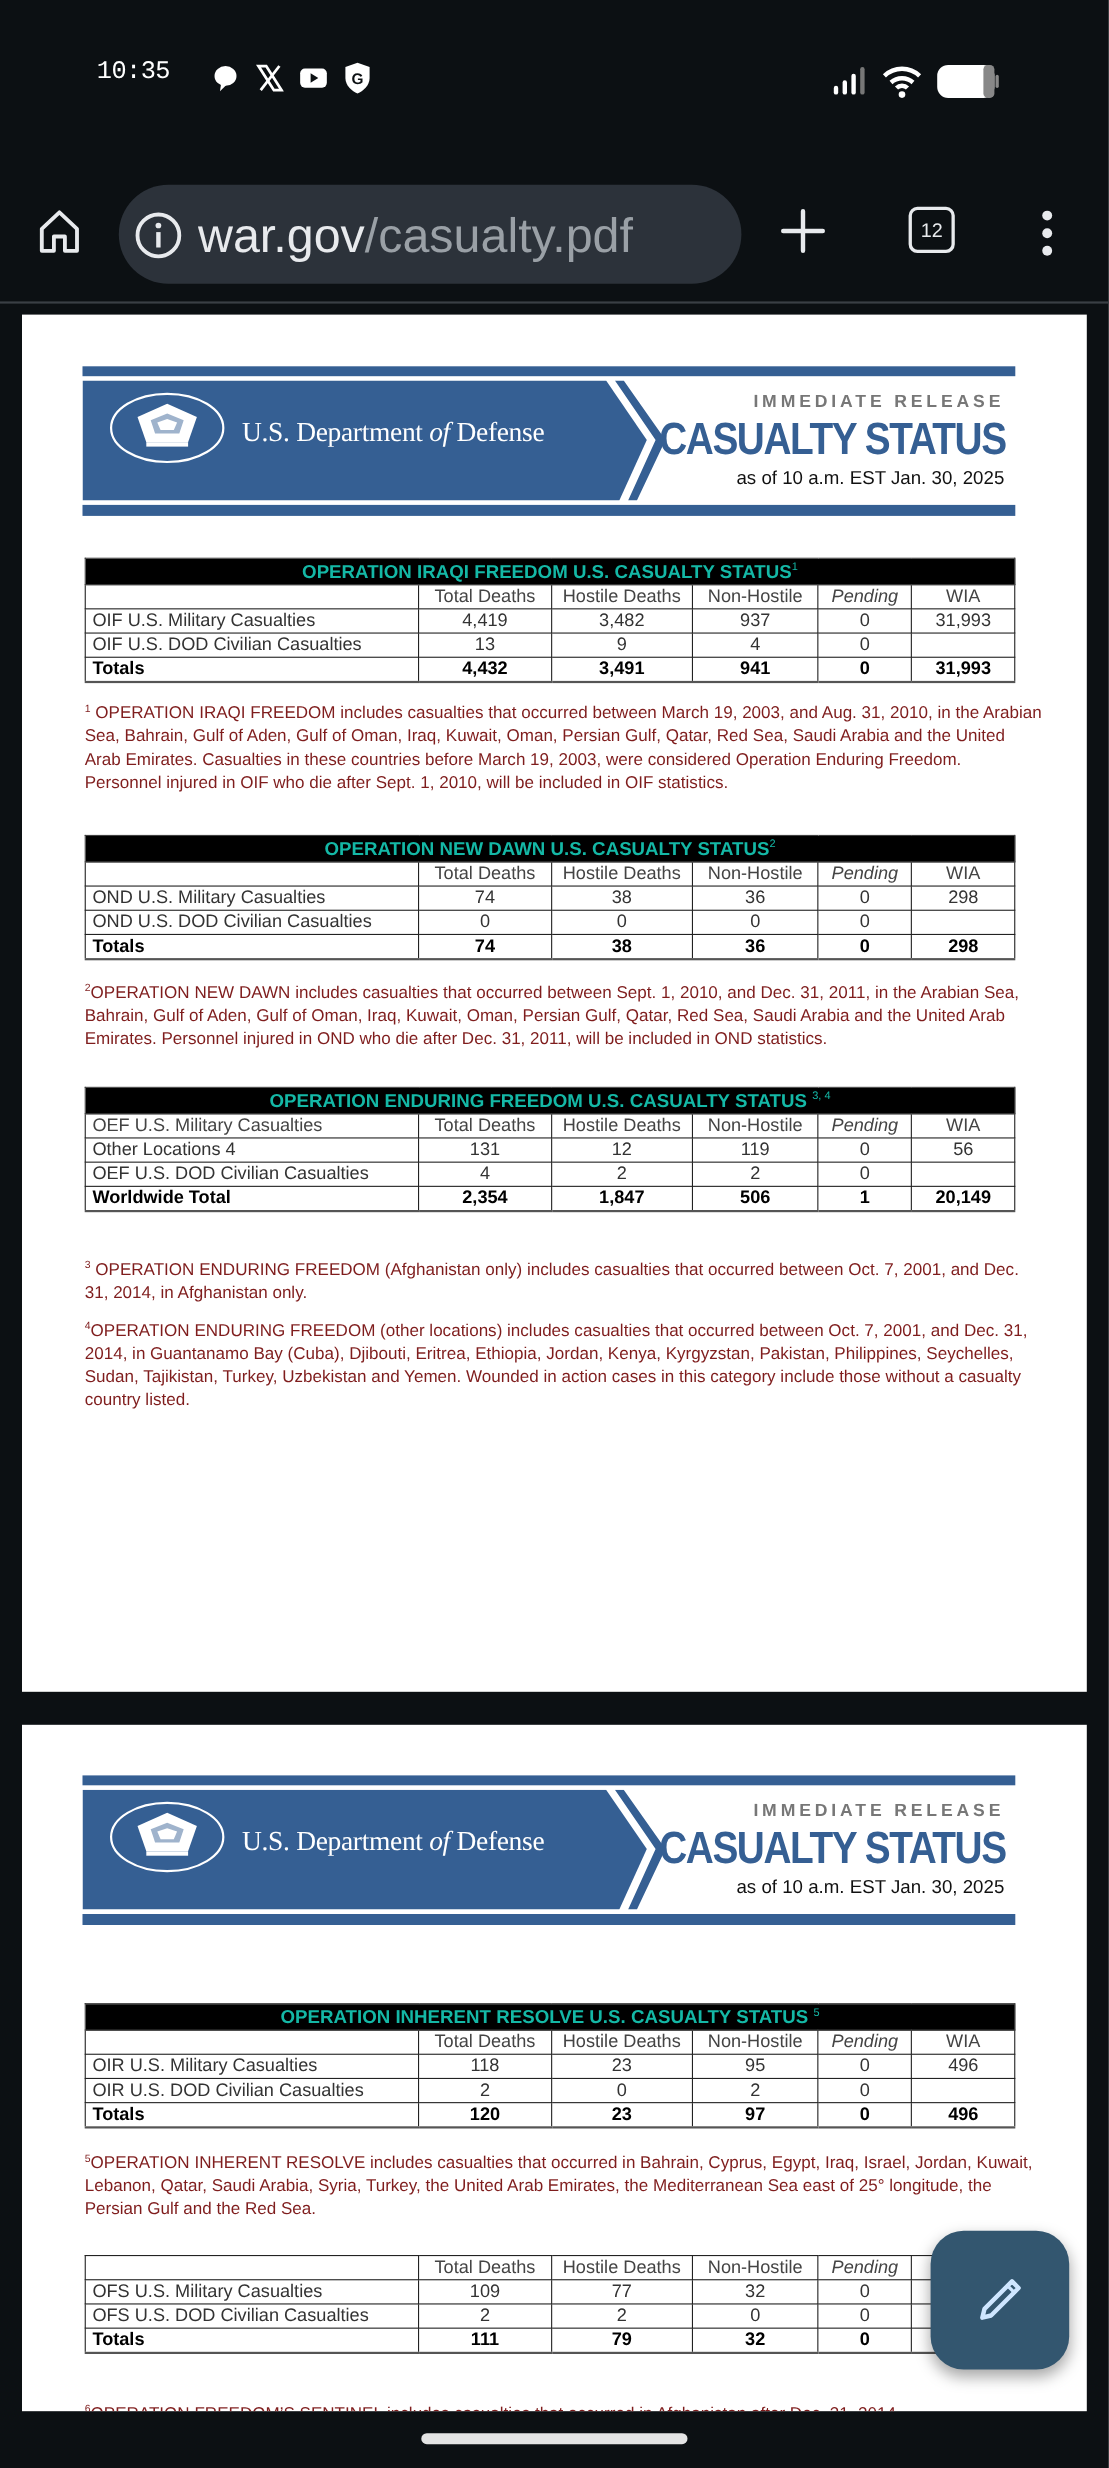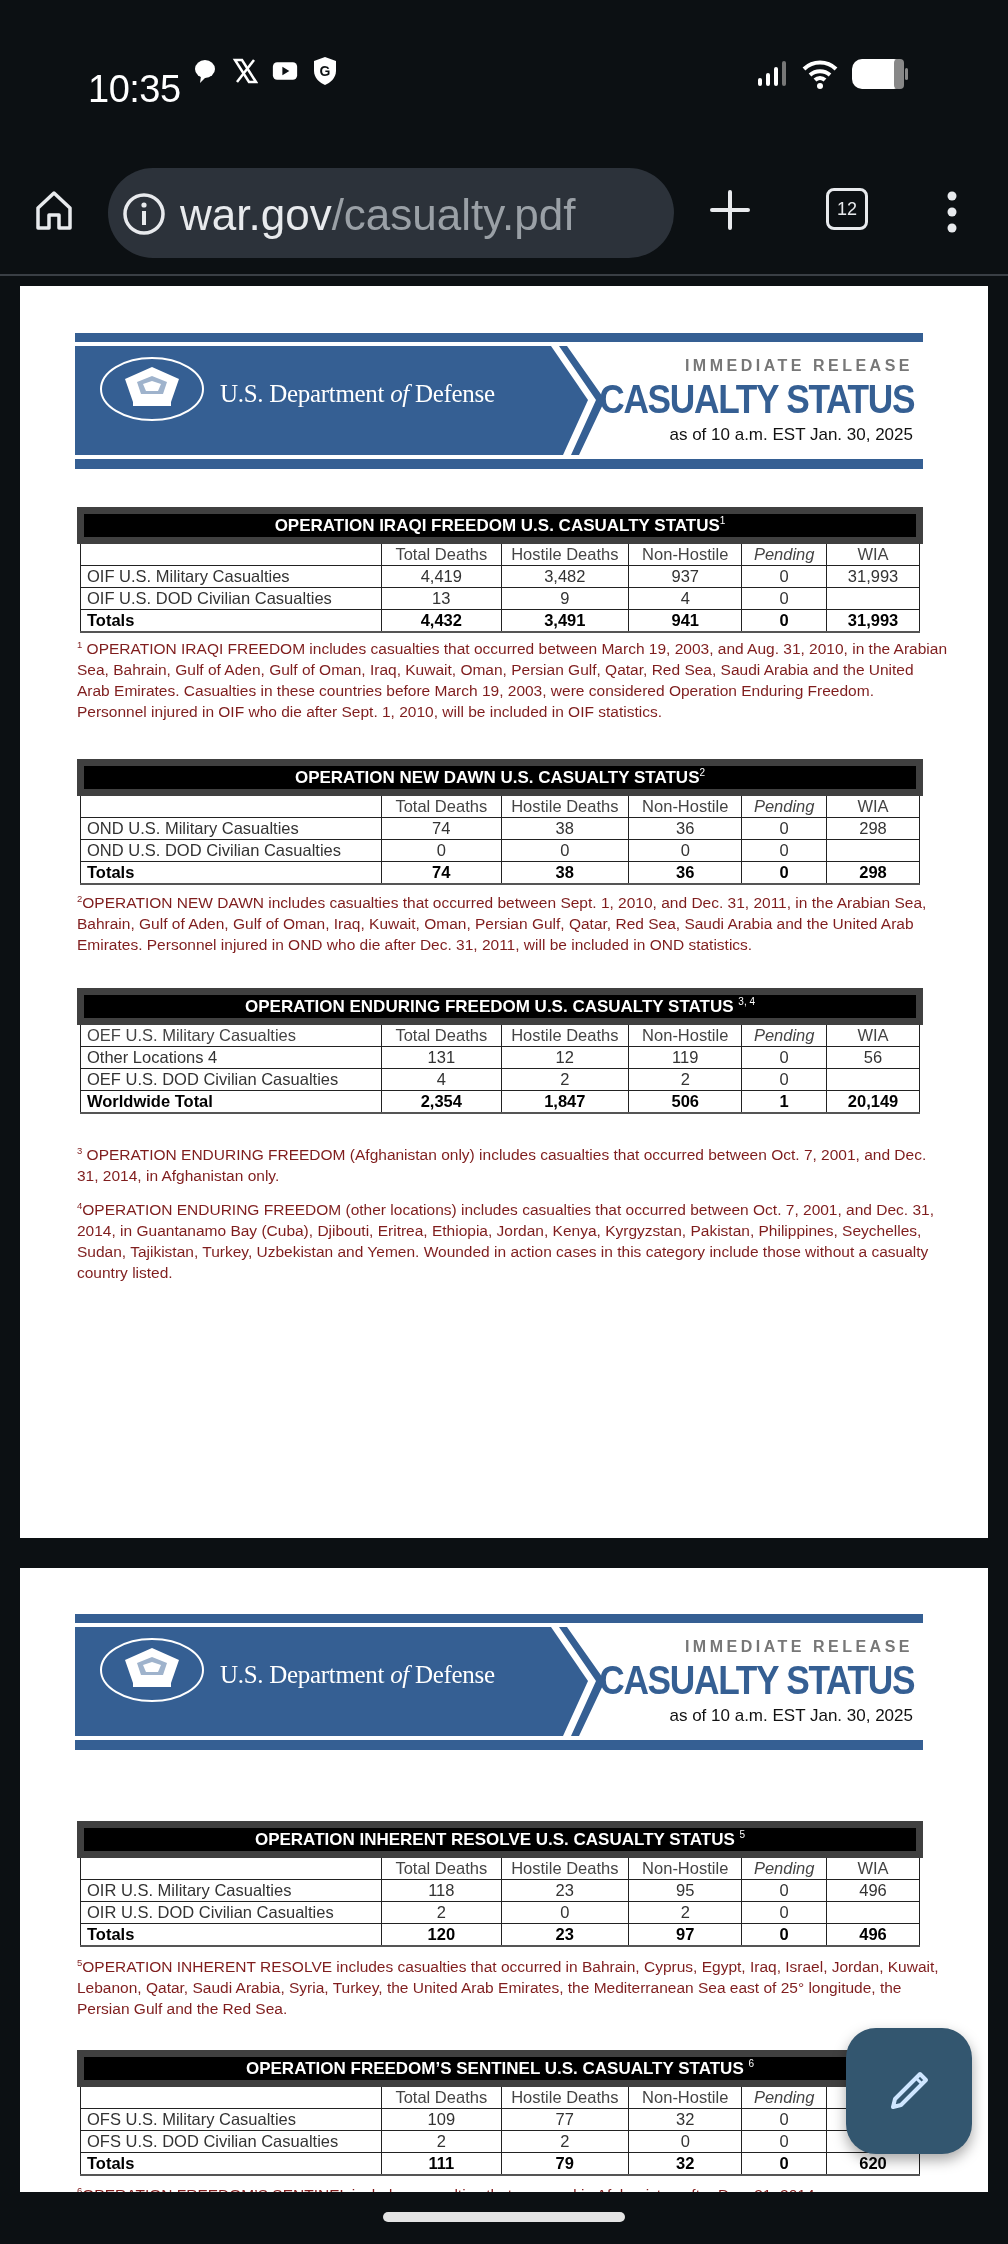--- a/index.html
+++ b/index.html
@@ -1,18 +1,18 @@
 <!DOCTYPE html>
 <html><head>
 <meta charset="utf-8">
 <style>
   html,body{margin:0;padding:0;}
   body{width:1008px;height:2244px;background:#0c1013;position:relative;overflow:hidden;font-family:"Liberation Sans",sans-serif;}
   .statusbar{position:absolute;left:0;top:0;width:1008px;height:110px;color:#fff;}
-  .time{position:absolute;left:88px;top:68px;font-size:38px;font-family:Liberation Sans, sans-serif;letter-spacing:-0.5px;}
+  .time{position:absolute;left:88px;top:52px;font-size:23px;font-family:Liberation Mono, monospace;letter-spacing:-0.5px;}
   .sb-icons-left{position:absolute;left:192px;top:58px;display:flex;gap:14px;align-items:center;}
   .sb-ico{width:26px;height:26px;display:flex;align-items:center;justify-content:center;}
   .sb-icons-right{position:absolute;left:756px;top:58px;display:flex;gap:12px;align-items:center;}
   .urlbar-row{position:absolute;left:0;top:160px;width:1008px;height:105px;}
   .home{position:absolute;left:34px;top:30px;width:40px;height:40px;}
   .pill{position:absolute;left:108px;top:8px;width:566px;height:90px;background:#2c323a;border-radius:45px;}
   .info{position:absolute;left:14px;top:24px;width:40px;height:40px;}
   .url{position:absolute;left:72px;top:22px;font-size:44px;color:#e8eaed;font-family:"Liberation Sans",sans-serif;}
   .url .rest{color:#9aa0a6;}
   .plus{position:absolute;left:710px;top:30px;width:40px;height:40px;}
@@ -36,21 +36,21 @@
   .asof{position:absolute;right:10px;top:92px;font-size:17px;color:#111;}
 
   table.cas{position:absolute;left:57px;width:846px;border-collapse:collapse;font-size:16.5px;}
   table.cas td{border:1px solid #222;height:21px;padding:0 6px;text-align:center;color:#333;}
   table.cas td.lbl{text-align:left;width:282px;}
   table.cas td.c1{width:104px;}
   table.cas td.c2{width:112px;}
   table.cas td.c3{width:98px;}
   table.cas td.c4{width:70px;font-style:italic;}
   table.cas td.c5{width:78px;}
-  table.cas tr.title td{background:#000;color:#ffffff;font-weight:bold;font-size:17px;height:23px;border:7px solid #404040;}
+  table.cas tr.title td{background:#000;color:#14b8a6;font-weight:bold;font-size:17px;height:23px;border:1px solid #404040;}
   table.cas tr.title sup{font-size:10px;font-weight:normal;}
   table.cas tr.head td{color:#444;}
   table.cas tr.tot td{color:#000;font-weight:bold;border-bottom:2px solid #555;}
   table.cas tr.tot td.lbl{font-weight:bold;margin-top:39px;}
   .note{position:absolute;left:57px;width:870px;font-size:15.5px;color:#7f1d1d;line-height:21px;}
   .note sup{font-size:9.5px;}
 
   .fab{position:absolute;left:846px;top:2028px;width:126px;height:126px;background:#33566f;border-radius:30px;box-shadow:0 6px 14px rgba(0,0,0,0.35);}
   .fab svg{position:absolute;left:41px;top:41px;}
   .homebar{position:absolute;left:383px;top:2212px;width:242px;height:10px;background:#e4e4e4;border-radius:5px;}
@@ -349,23 +349,20 @@
           <td>97</td>
           <td>0</td>
           <td>496</td>
     </tr>
   </tbody>
     </table>
   <div class="note" style="top:384px;"><sup>5</sup><span>OPERATION INHERENT RESOLVE includes casualties that occurred in Bahrain, Cyprus, Egypt, Iraq, Israel, Jordan, Kuwait, Lebanon, Qatar, Saudi Arabia, Syria, Turkey, the United Arab Emirates, the Mediterranean Sea east of 25° longitude, the Persian Gulf and the Red Sea.</span></div>
 
   <table class="cas" style="top:482px;">
     <tbody>
-        <tr class="title">
-          <td colspan="6"><span>OPERATION FREEDOM’S SENTINEL U.S. CASUALTY STATUS</span> <sup>6</sup></td>
-        </tr>
     <tr class="head">
       <td class="lbl"></td>
       <td class="c1">Total Deaths</td>
           <td class="c2">Hostile Deaths</td>
           <td class="c3">Non-Hostile</td>
           <td class="c4">Pending</td>
           <td class="c5">WIA</td>
     </tr>
     <tr>
       <td class="lbl">OFS U.S. Military Casualties</td>

